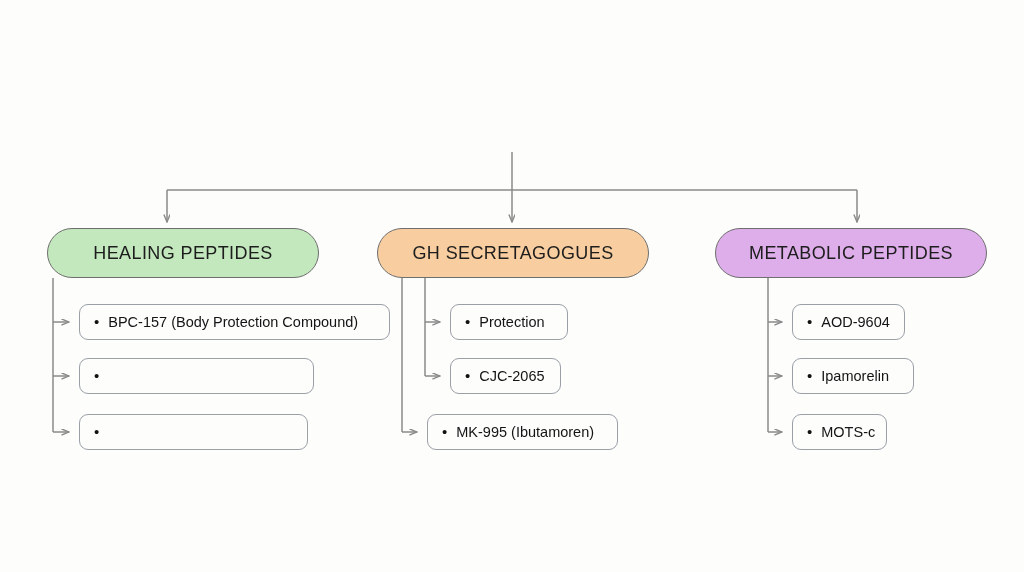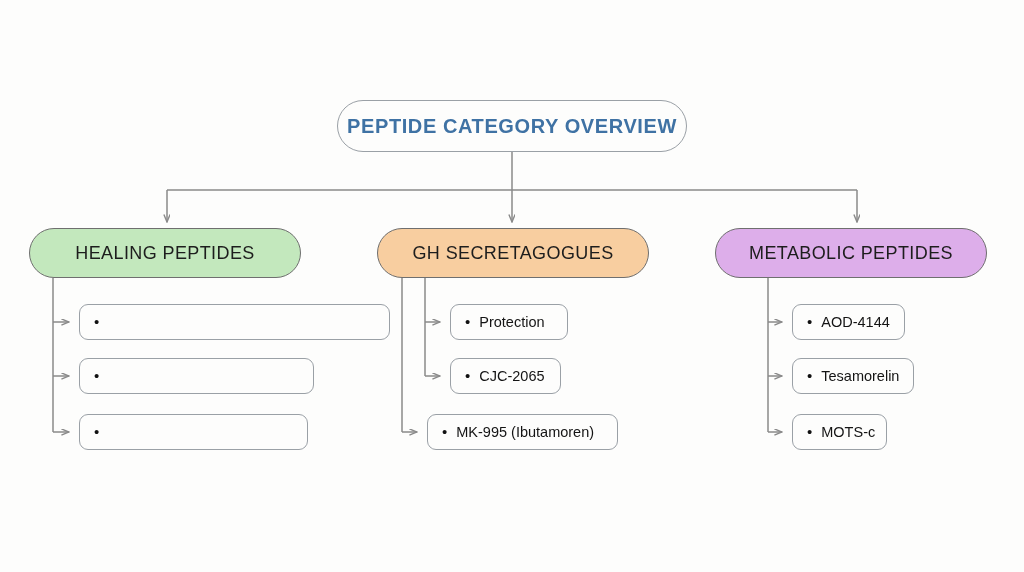--- a/index.html
+++ b/index.html
@@ -57,21 +57,21 @@
     display: flex;
     align-items: center;
     justify-content: center;
   }
   .cat-label {
     font-size: 18px;
     color: #1d1d1d;
     letter-spacing: 0.4px;
     white-space: nowrap;
   }
-  #cat-0 { left: 29px;  top: 228px; width: 272px; background: #c3e8bd; }
+  #cat-0 { left: 47px;  top: 228px; width: 272px; background: #c3e8bd; }
   #cat-1 { left: 377px; top: 228px; width: 272px; background: #f8ceA0; }
   #cat-2 { left: 715px; top: 228px; width: 272px; background: #ddaeea; }
 
   
   .leaf-node {
     position: absolute;
     height: 36px;
     box-sizing: border-box;
     border: 1.3px solid #9aa0a6;
     border-radius: 9px;
@@ -140,36 +140,34 @@
       <path d="M402,278 L402,432"></path>
       <path d="M402,432 L417,432" marker-end="url(#arrow)"></path>
 
       <path d="M768,278 L768,432"></path>
       <path d="M768,322 L782,322" marker-end="url(#arrow)"></path>
       <path d="M768,376 L782,376" marker-end="url(#arrow)"></path>
       <path d="M768,432 L782,432" marker-end="url(#arrow)"></path>
     </g>
   </svg>
 
-  <div class="root-node" style="border-color: rgb(154, 160, 166); background: rgb(253, 253, 252);">
-    <span class="root-label" style="color: rgb(63, 114, 164);">PEPTIDE CATEGORY OVERVIEW</span>
-  </div>
 
   <div class="cat-node" id="cat-0" style="background: rgb(195, 232, 189); border-color: rgb(111, 111, 111);">
     <span class="cat-label">HEALING PEPTIDES</span>
   </div>
   <div class="cat-node" id="cat-1" style="background: rgb(248, 206, 160); border-color: rgb(111, 111, 111);">
     <span class="cat-label">GH SECRETAGOGUES</span>
   </div>
   <div class="cat-node" id="cat-2" style="background: rgb(221, 174, 234); border-color: rgb(111, 111, 111);">
     <span class="cat-label">METABOLIC PEPTIDES</span>
   </div>
 
   <div class="leaf-node" id="leaf-0-0">
     <span class="leaf-bullet">•</span>
+    <span class="leaf-label">BPC-157 (Body Protection Compound)</span>
   </div>
   <div class="leaf-node" id="leaf-0-1">
     <span class="leaf-bullet">•</span>
   </div>
   <div class="leaf-node" id="leaf-0-2">
     <span class="leaf-bullet">•</span>
   </div>
 
   <div class="leaf-node" id="leaf-1-0">
     <span class="leaf-bullet">•</span>
@@ -179,24 +177,24 @@
     <span class="leaf-bullet">•</span>
     <span class="leaf-label">CJC-2065</span>
   </div>
   <div class="leaf-node" id="leaf-1-2">
     <span class="leaf-bullet">•</span>
     <span class="leaf-label">MK-995 (Ibutamoren)</span>
   </div>
 
   <div class="leaf-node" id="leaf-2-0">
     <span class="leaf-bullet">•</span>
-    <span class="leaf-label">AOD-4144</span>
+    <span class="leaf-label">AOD-9604</span>
   </div>
   <div class="leaf-node" id="leaf-2-1">
     <span class="leaf-bullet">•</span>
-    <span class="leaf-label">Tesamorelin</span>
+    <span class="leaf-label">Ipamorelin</span>
   </div>
   <div class="leaf-node" id="leaf-2-2">
     <span class="leaf-bullet">•</span>
     <span class="leaf-label">MOTS-c</span>
   </div>
 
 </div>
 
 </body></html>

